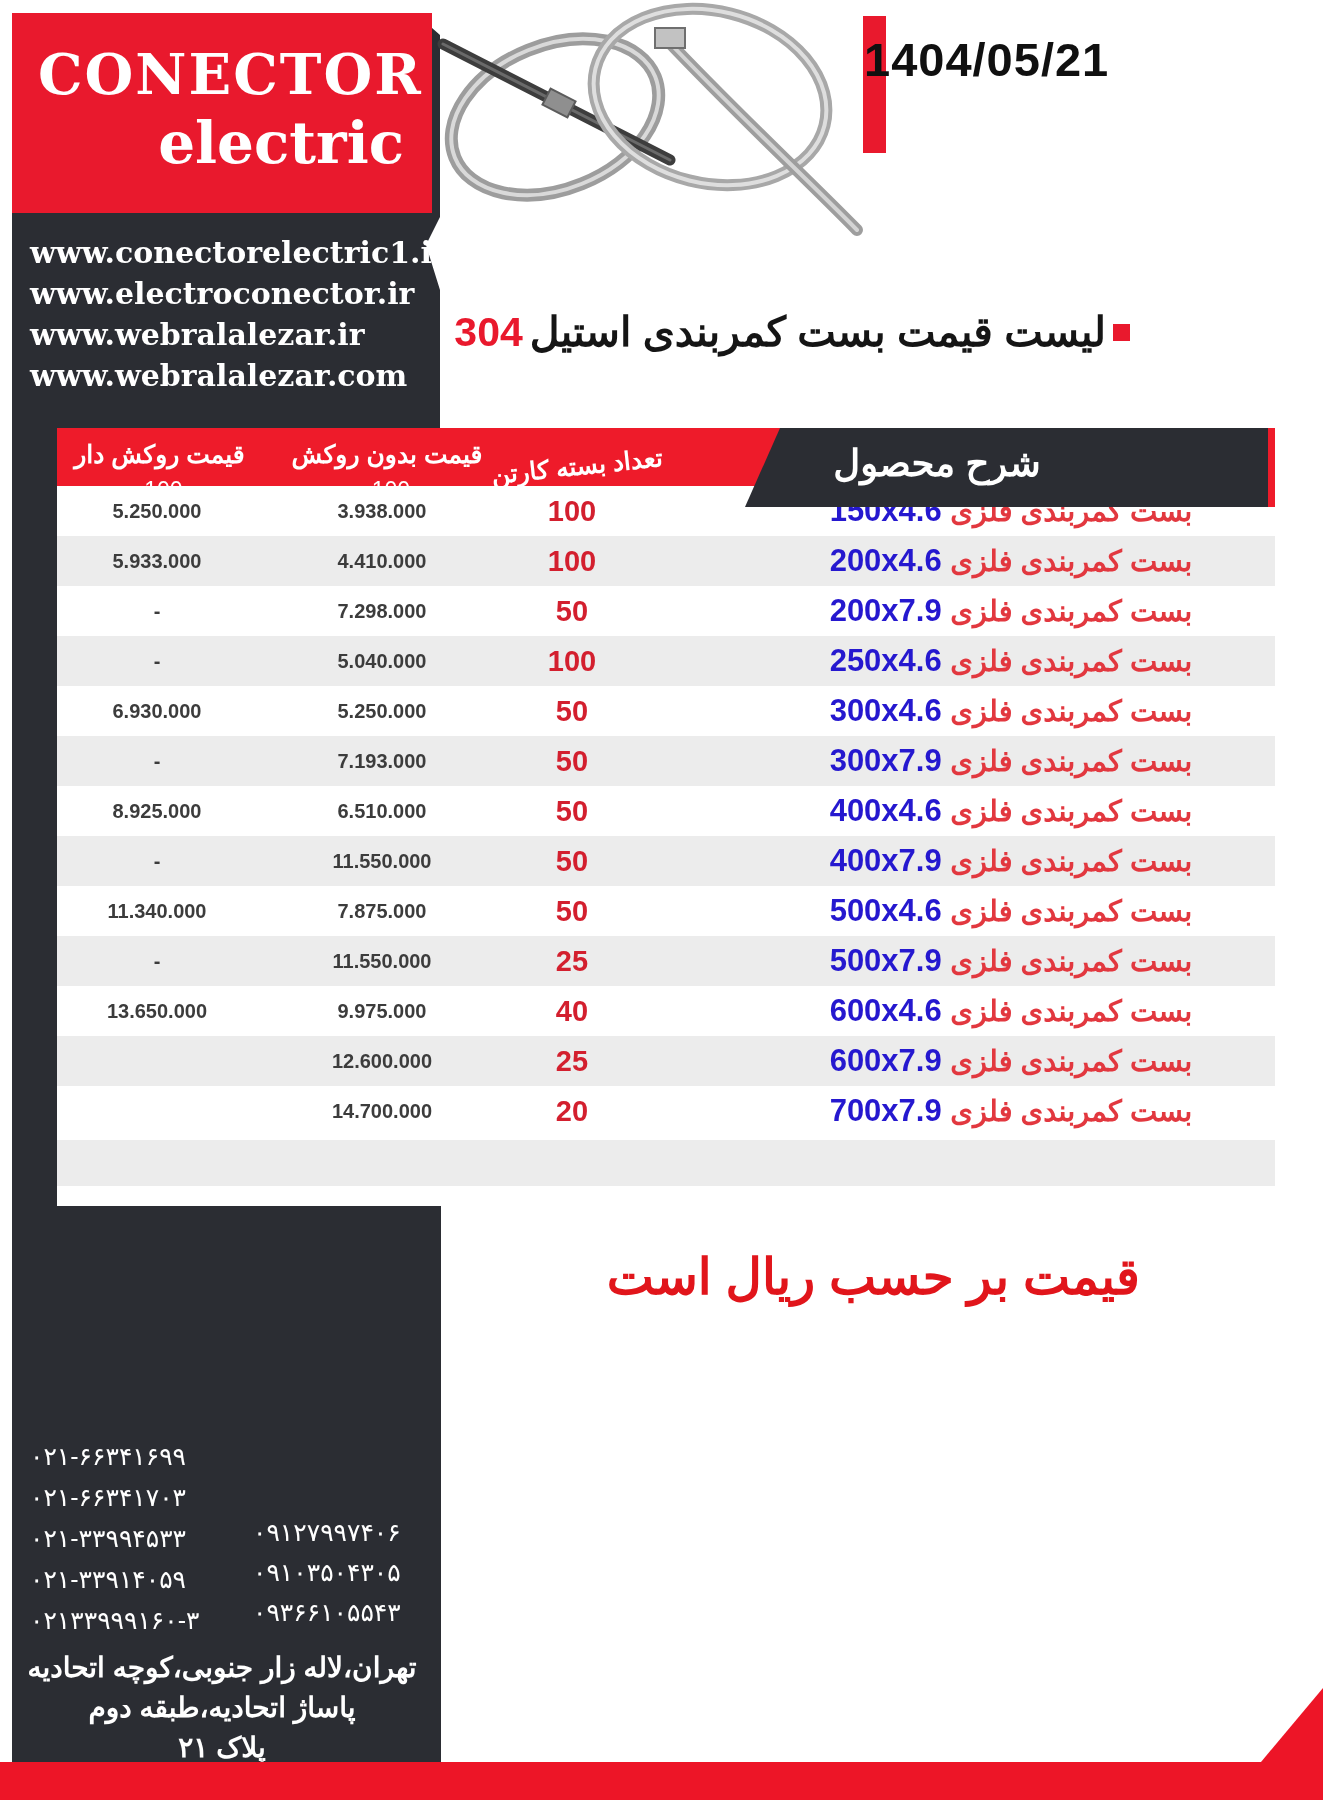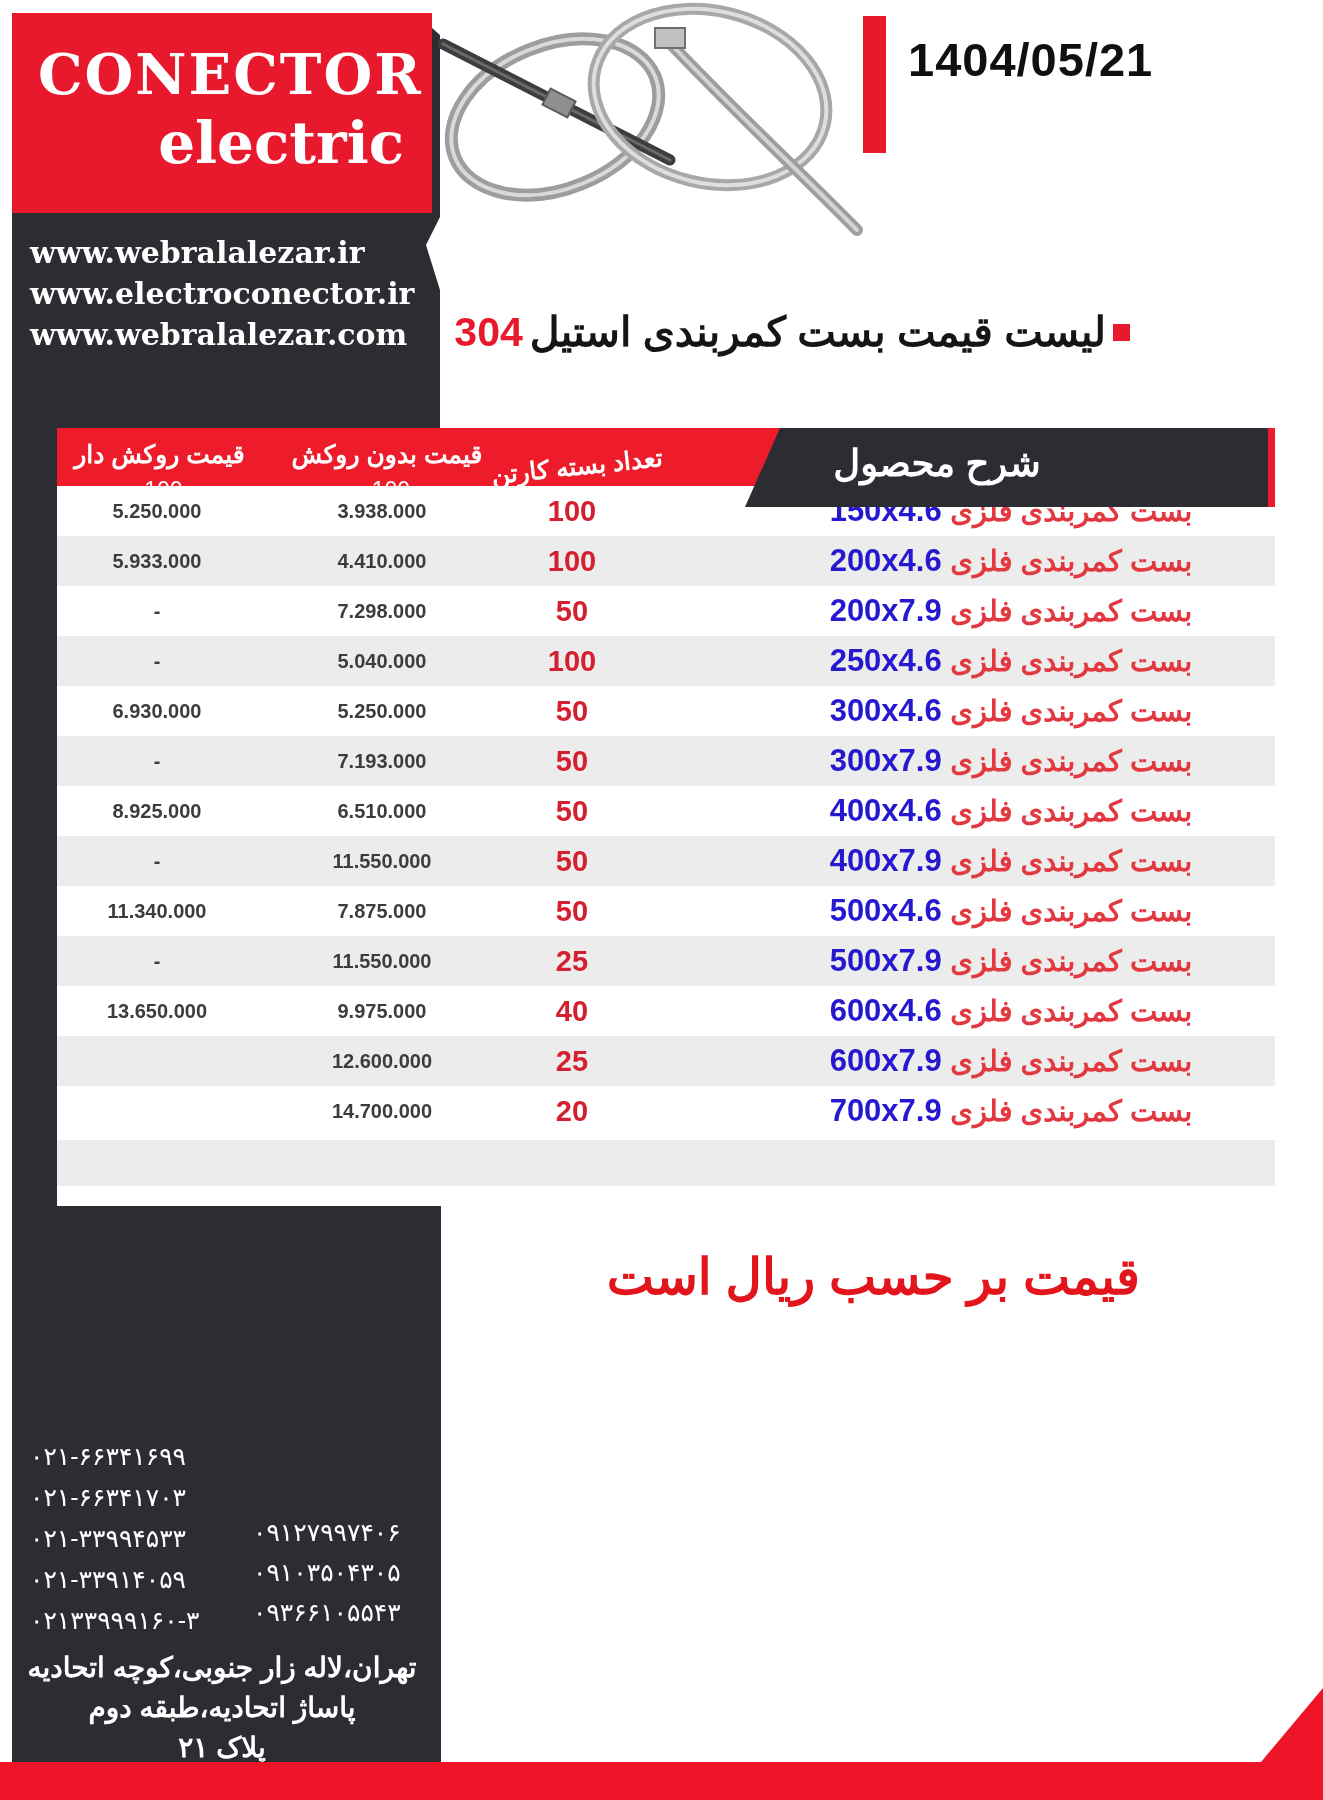--- a/index.html
+++ b/index.html
@@ -26,21 +26,21 @@
 
   .url-list { position:absolute; left:30px; top:232px; color:#fff;
               font-family:"DejaVu Serif","Liberation Serif",serif; font-weight:bold;
               font-size:30px; line-height:41px; white-space:nowrap; }
 
   
   .product-art { position:absolute; left:405px; top:2px; }
 
   
   .date-bar { position:absolute; left:863px; top:16px; width:23px; height:137px; background:#e9192d; }
-  .date-text { position:absolute; left:908px; top:32px; font-size:47px; font-weight:bold; color:#101010; letter-spacing:1px; }
+  .date-text { position:absolute; left:864px; top:32px; font-size:47px; font-weight:bold; color:#101010; letter-spacing:1px; }
 
   
   .doc-title { position:absolute; left:600px; top:308px; width:530px;
                direction:rtl; display:flex; align-items:center; justify-content:flex-start;
                gap:7px; color:#151515; font-weight:bold; font-size:41px; white-space:nowrap; }
   .title-bullet { width:17px; height:17px; background:#e9192d; flex:0 0 auto; }
   .title-num { color:#e9192d; }
 
   
   .price-table { position:absolute; left:57px; top:428px; width:1218px; }
@@ -91,22 +91,23 @@
 <div class="dark-top"></div>
 <div class="dark-spine"></div>
 <div class="dark-bottom"></div>
 
 <div class="logo-block">
   <div class="logo-line1">CONECTOR</div>
   <div class="logo-line2">electric</div>
 </div>
 
 <div class="url-list">
+  <div>www.conectorelectric1.ir</div>
+  <div>www.electroconector.ir</div>
   <div>www.webralalezar.ir</div>
-  <div>www.electroconector.ir</div>
   <div>www.webralalezar.com</div>
 </div>
 
 <div class="product-art">
   <svg width="460" height="240" viewBox="0 0 460 240">
     <g fill="none" stroke-linecap="round">
       <ellipse cx="150" cy="115" rx="108" ry="72" transform="rotate(-22 150 115)" stroke="#9d9d9d" stroke-width="13"></ellipse>
       <ellipse cx="150" cy="115" rx="108" ry="72" transform="rotate(-22 150 115)" stroke="#d9d9d9" stroke-width="4"></ellipse>
       <path d="M38,42 L265,158" stroke="#3d3d3d" stroke-width="11"></path>
       <path d="M38,42 L265,158" stroke="#6a6a6a" stroke-width="3"></path>

